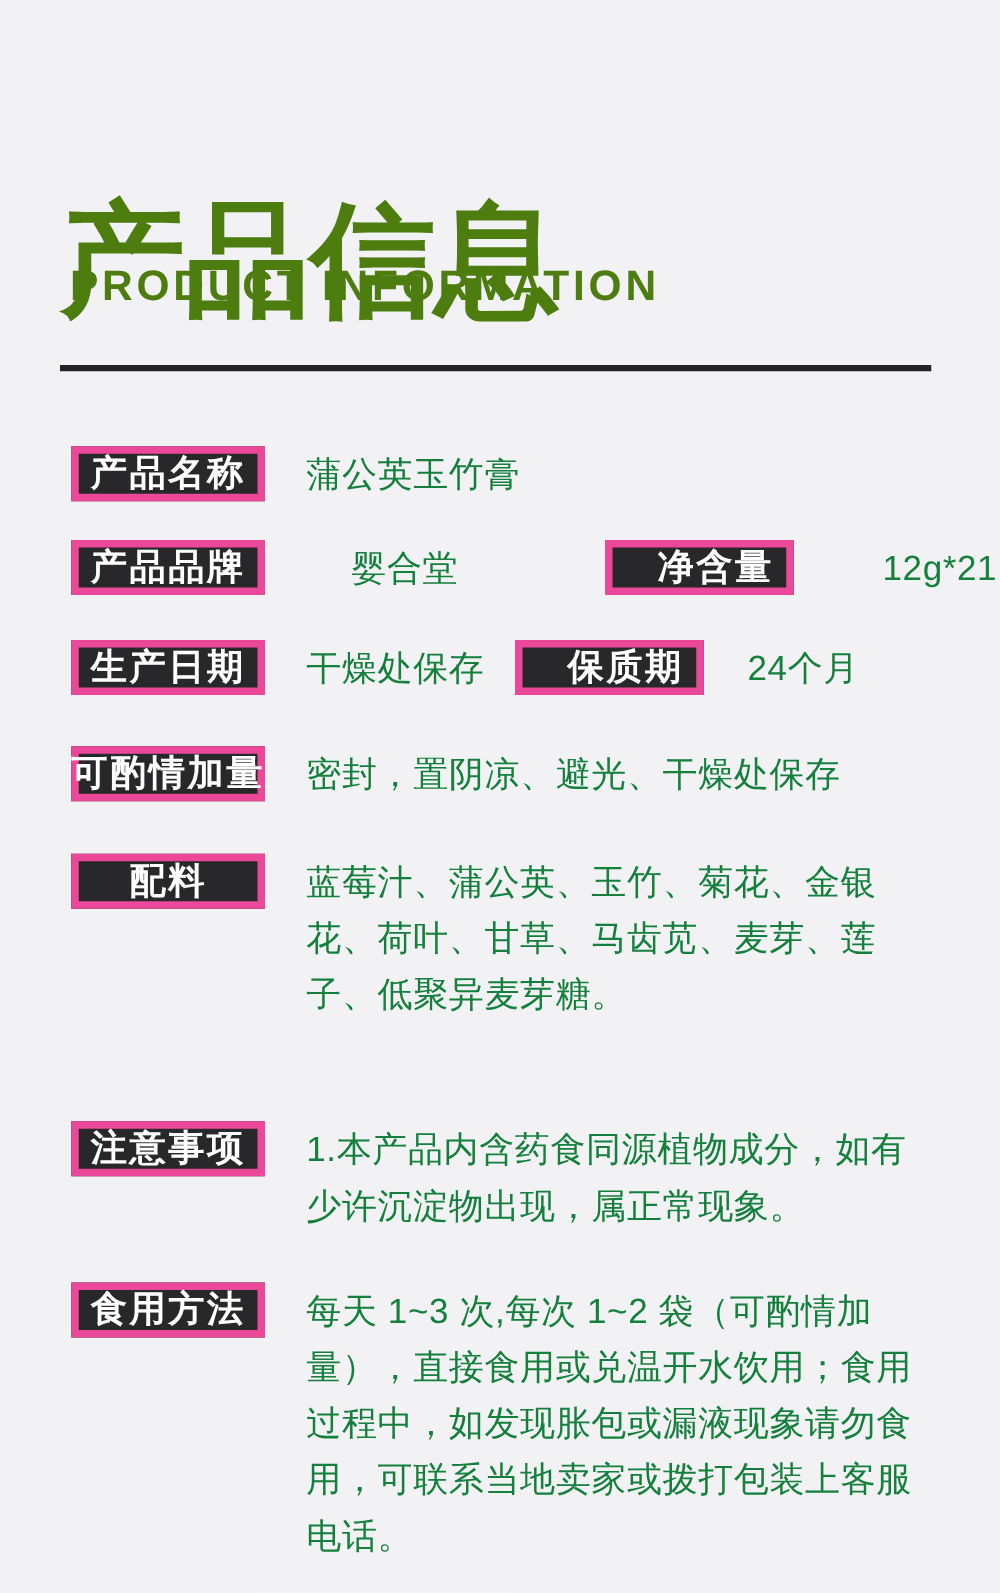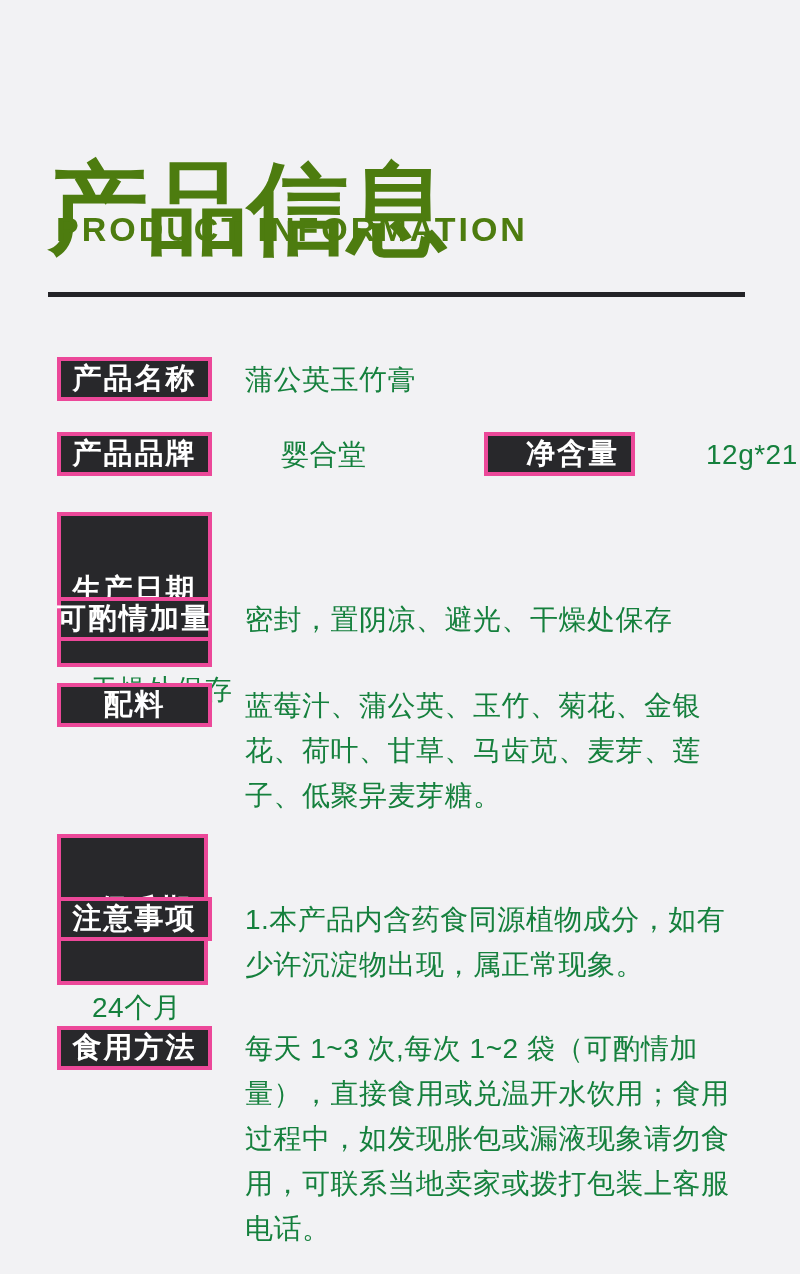--- a/index.html
+++ b/index.html
@@ -24,26 +24,26 @@
     white-space:nowrap;
   }
   .divider{
     position:absolute;left:48px;top:292px;
     width:697px;height:5px;background:#232327;
   }
   .row{
     position:absolute;left:57px;right:55px;
     display:flex;align-items:flex-start;
   }
-  .r1{top:357px;} .r2{top:432px;gap:36px;} .r3{top:512px;flex-direction:column;}
+  .r1{top:357px;} .r2{top:432px;gap:36px;} .r3{top:512px;}
   .r4{top:597px;} .r5{top:683px;} .r6{top:897px;} .r7{top:1026px;}
   .badge{
     box-sizing:border-box;
     flex:0 0 155px;width:155px;height:44px;
-    background:#28282b;border:4px solid #ec4899;
+    background:#28282b;border:6px solid #ec4899;
     color:#ffffff;
     display:flex;align-items:center;justify-content:center;
     font-size:29px;font-weight:700;letter-spacing:2px;
     white-space:nowrap;
   }
   .badge.right{flex:0 0 151px;width:151px;padding-left:26px;}
   .val{
     margin-left:33px;
     font-size:28px;line-height:45px;
     color:#15803d;font-weight:500;

